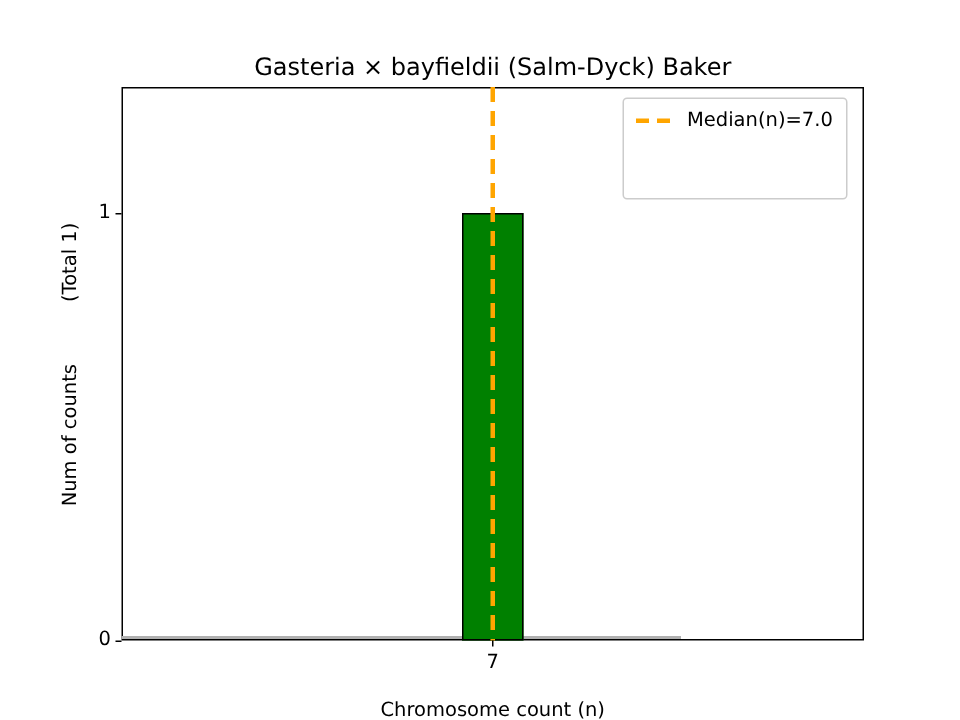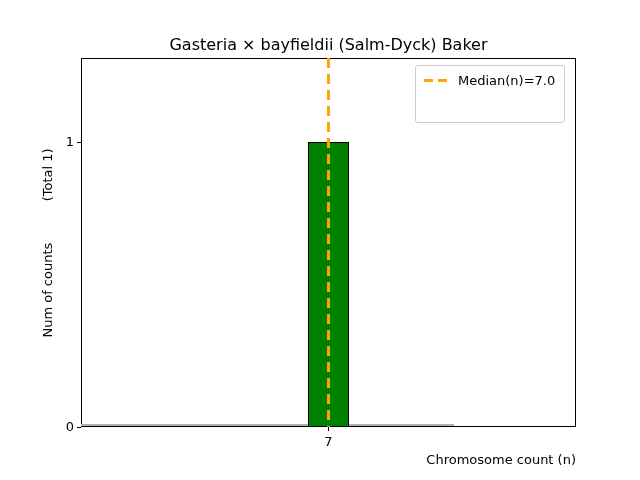--- a/index.html
+++ b/index.html
@@ -18,34 +18,34 @@
     box-sizing:border-box;border:1px solid #000;background:#fff;
   }
   .bar{position:absolute;box-sizing:border-box;border:1px solid #000;}
   .median-line{position:absolute;}
   .baseline-seg{position:absolute;}
   .tickmark{position:absolute;background:#000;}
   .ticklabel{position:absolute;font-size:13px;color:#000;line-height:15px;}
   .xtl{text-align:center;width:40px;}
   .ytl{text-align:right;width:40px;}
   #x-axis-label{
-    position:absolute;left:81px;top:452px;width:495px;
-    text-align:right;font-size:13px;color:#000;
+    position:absolute;left:81px;top:466px;width:495px;
+    text-align:center;font-size:13px;color:#000;
   }
   #y-axis-label{
     position:absolute;left:47px;top:243px;
     transform:translate(-50%,-50%) rotate(-90deg);
     font-size:13px;color:#000;white-space:pre;
   }
   #legend{
     position:absolute;left:415px;top:65px;
     box-sizing:border-box;
     background:rgba(255,255,255,0.85);
     border:1px solid #cccccc;border-radius:3px;
-    padding:5px 9px 13px 8px;
+    padding:5px 9px 23px 8px;
   }
   .legend-row{display:flex;align-items:center;height:19px;}
   .legend-marker{width:25px;height:3px;margin-right:9px;flex:0 0 25px;}
   .legend-label{font-size:13px;color:#000;white-space:nowrap;}
 </style>
 </head>
 <body>
 
 <div id="figure">
 

